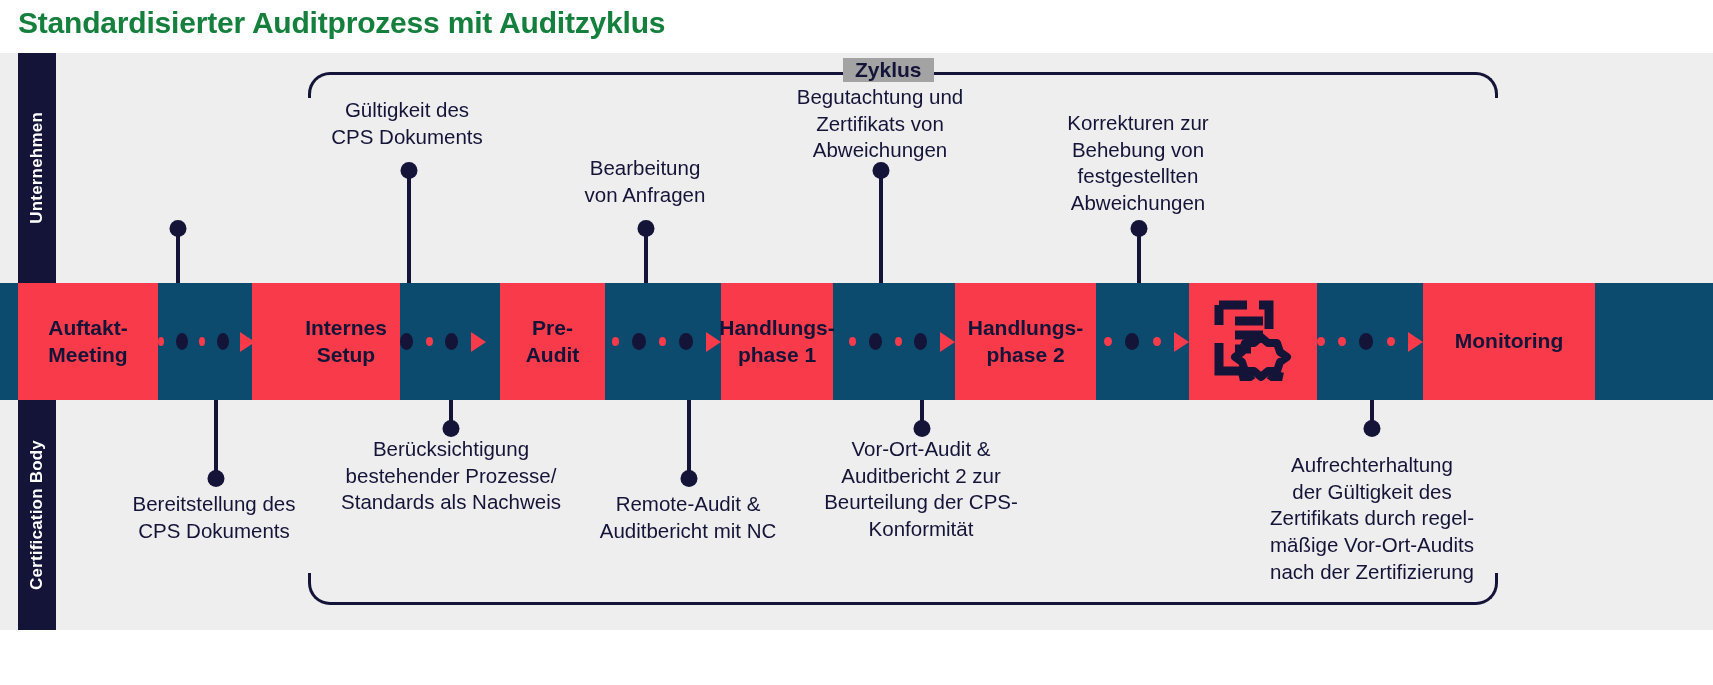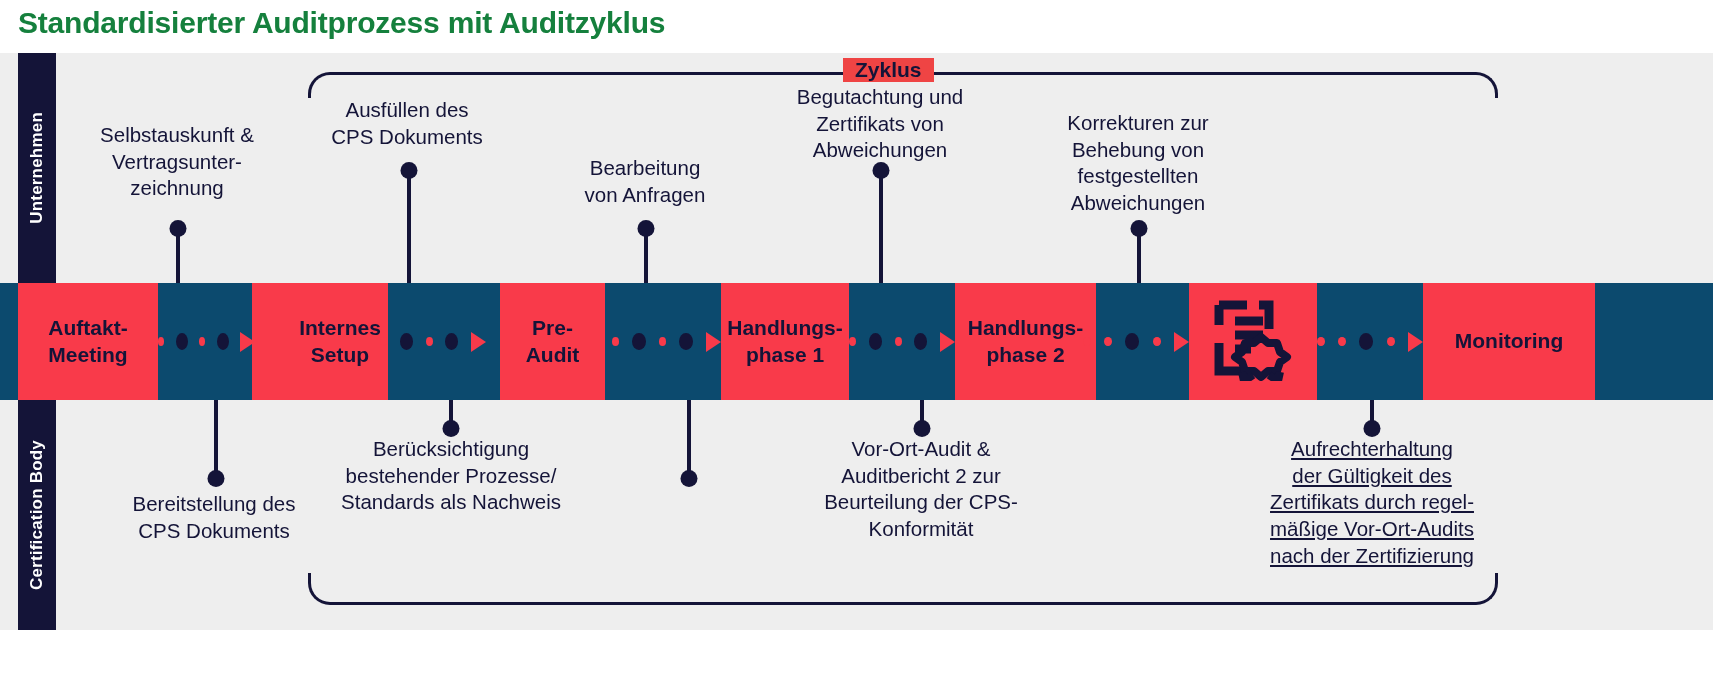--- a/index.html
+++ b/index.html
@@ -79,21 +79,21 @@
     border-bottom:none; border-left-width:3px; border-right-width:3px;
     border-top-left-radius:22px; border-top-right-radius:22px;
   }
   .brk-bot{
     left:308px; top:573px; width:1190px; height:32px;
     border-top:none;
     border-bottom-left-radius:22px; border-bottom-right-radius:22px;
   }
   .brk-label{
     position:absolute; top:58px; left:843px;
-    background:#ef4444; padding:0 12px;
+    background:#a3a3a3; padding:0 12px;
     font-size:21px; font-weight:bold; color:#141438;
   }
 
   
   .cert-icon{ width:92px; height:86px; }
 </style>
 </head>
 <body>
 
 <div id="page">
@@ -119,45 +119,44 @@
   <div class="stem up" style="left:644px; top:228px; height:56px;"></div>
   <div class="stem up" style="left:879px; top:170px; height:114px;"></div>
   <div class="stem up" style="left:1137px; top:228px; height:56px;"></div>
 
   <div class="stem down" style="left:214px; top:399px; height:80px;"></div>
   <div class="stem down" style="left:449px; top:399px; height:30px;"></div>
   <div class="stem down" style="left:687px; top:399px; height:80px;"></div>
   <div class="stem down" style="left:920px; top:399px; height:30px;"></div>
   <div class="stem down" style="left:1370px; top:399px; height:30px;"></div>
 
-  <div class="cap" style="left:62px;  top:122px; width:230px;">Selbstauskunft &amp;
-Vertragsunter-
-zeichnung</div>
-  <div class="cap" style="left:292px; top:97px;  width:230px;">Ausfüllen des
+  <div class="cap" style="left:292px; top:97px;  width:230px;">Gültigkeit des
 CPS Dokuments</div>
   <div class="cap" style="left:534px; top:155px; width:222px;">Bearbeitung
 von Anfragen</div>
   <div class="cap" style="left:762px; top:84px;  width:236px;">Begutachtung und
 Zertifikats von
 Abweichungen</div>
   <div class="cap" style="left:1023px; top:110px; width:230px;">Korrekturen zur
 Behebung von
 festgestellten
 Abweichungen</div>
 
   <div class="cap" style="left:99px;  top:491px; width:230px;">Bereitstellung des
 CPS Dokuments</div>
   <div class="cap" style="left:320px; top:436px; width:262px;">Berücksichtigung
 bestehender Prozesse/
 Standards als Nachweis</div>
+  <div class="cap" style="left:570px; top:491px; width:236px;">Remote-Audit &amp;
+Auditbericht mit NC</div>
   <div class="cap" style="left:812px; top:436px; width:218px;">Vor-Ort-Audit &amp;
 Auditbericht 2 zur
 Beurteilung der CPS-
 Konformität</div>
-  <div class="cap" style="left:1248px; top:436px; width:248px;text-decoration:underline;">Aufrechterhaltung
+  <div class="cap" style="left:1248px; top:452px; width:248px;">Aufrechterhaltung
 der Gültigkeit des
 Zertifikats durch regel-
 mäßige Vor-Ort-Audits
 nach der Zertifizierung</div>
 
   <div class="proc-row">
 
     <div class="pbox" style="left:18px; width:140px;">
       <div class="lbl">Auftakt-
 Meeting</div>
@@ -167,21 +166,21 @@
         <i class="spc"></i>
       <i class="dot-b"></i>
         <i class="spc"></i>
       <i class="dot-s"></i>
         <i class="spc"></i>
       <i class="dot-b"></i>
         <i class="spc"></i>
       <i class="arrow"></i>
     </div>
 
-    <div class="pbox" style="left:252px; width:136px;padding-left:40px;">
+    <div class="pbox" style="left:252px; width:148px;padding-left:40px;">
       <div class="lbl">Internes
 Setup</div>
     </div>
     <div class="run" style="left:380px; width:106px;">
       <i class="dot-s"></i>
         <i class="spc"></i>
       <i class="dot-b"></i>
         <i class="spc"></i>
       <i class="dot-s"></i>
         <i class="spc"></i>
@@ -198,21 +197,21 @@
         <i class="spc"></i>
       <i class="dot-b"></i>
         <i class="spc"></i>
       <i class="dot-s"></i>
         <i class="spc"></i>
       <i class="dot-b"></i>
         <i class="spc"></i>
       <i class="arrow"></i>
     </div>
 
-    <div class="pbox" style="left:721px; width:128px;">
+    <div class="pbox" style="left:721px; width:112px;">
       <div class="lbl">Handlungs-
 phase 1</div>
     </div>
     <div class="run" style="left:849px; width:106px;">
       <i class="dot-s"></i>
         <i class="spc"></i>
       <i class="dot-b"></i>
         <i class="spc"></i>
       <i class="dot-s"></i>
         <i class="spc"></i>

